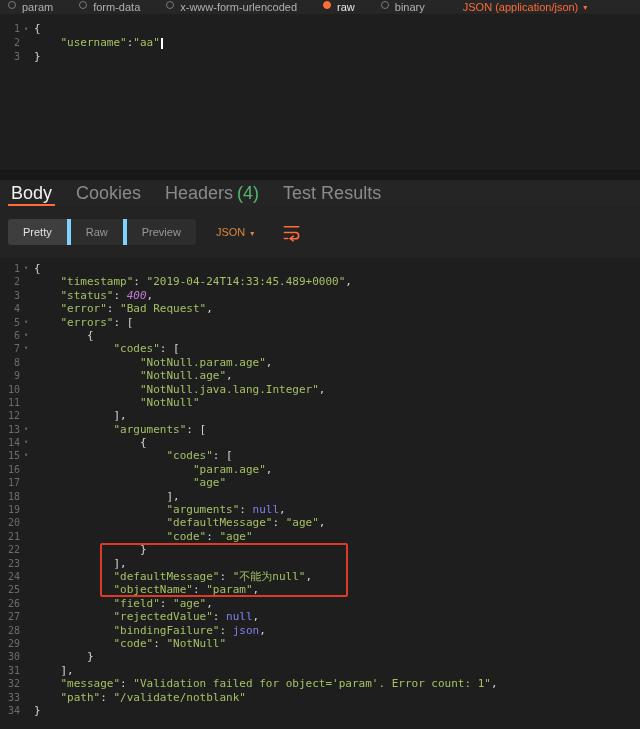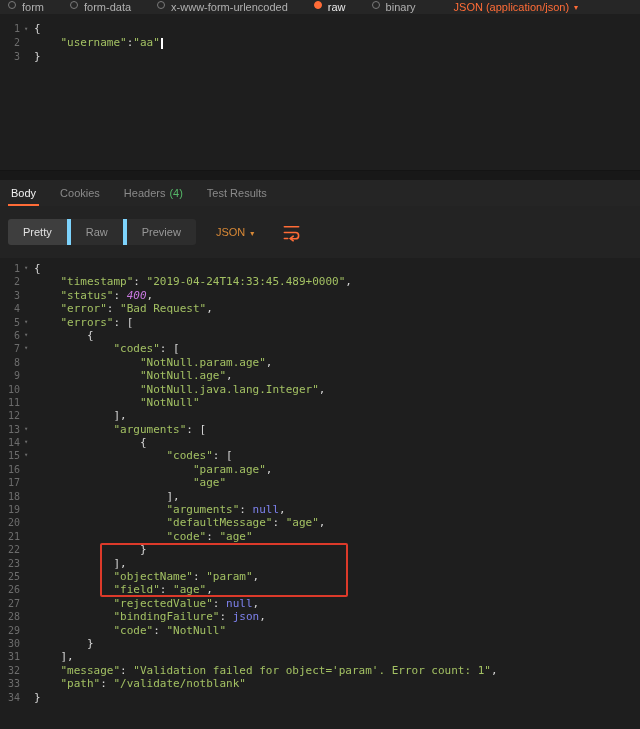--- a/index.html
+++ b/index.html
@@ -19,21 +19,21 @@
   .caret { margin-left:5px; font-size:8px; }
 
   
   .editor { background:#1e1e1e; }
   .req-editor { height:156px; padding-top:8px; }
   .req-editor .cl { height:14px; line-height:14px; }
   .divider { height:10px; background:#181818; border-top:1px solid #141414; }
 
   
   .resp-tabs { height:26px; background:#252525; display:flex; align-items:stretch; padding-left:8px; }
-  .rtab { position:relative; display:flex; align-items:center; margin-right:18px; padding:0 3px; font-size:11px; color:#8a8a8a; cursor:pointer; }
+  .rtab { position:relative; display:flex; align-items:center; margin-right:18px; padding:0 3px; font-size:18px; color:#8a8a8a; cursor:pointer; }
   .rtab.active { color:#f2f2f2; }
   .rtab.active::after { content:""; position:absolute; left:0; right:0; bottom:0; height:2px; background:#ff6c37; }
   .rtab .count { color:#55b767; margin-left:4px; }
 
   
   .resp-toolbar { height:52px; background:#232323; display:flex; align-items:center; padding-left:8px; }
   .segmented { display:flex; border-radius:3px; overflow:hidden; }
   .seg { height:26px; padding:0 15px; display:flex; align-items:center; font-size:11px; color:#989898; background:#2d2d2d; border-right:4px solid #7dd3fc; cursor:pointer; }
   .seg:last-child { border-right:none; }
   .seg.active { background:#3e3e3e; color:#e3e3e3; }
@@ -58,21 +58,21 @@
 </style>
 </head>
 <body>
 
 <div class="app">
 
   <div class="req-bar">
     <div class="radios" id="body-type-radios">
         <div class="radio-item">
           <span class="dot"></span>
-          <span class="rlabel">form</span>
+          <span class="rlabel">param</span>
         </div>
         <div class="radio-item">
           <span class="dot"></span>
           <span class="rlabel">form-data</span>
         </div>
         <div class="radio-item">
           <span class="dot"></span>
           <span class="rlabel">x-www-form-urlencoded</span>
         </div>
         <div class="radio-item sel">
@@ -257,20 +257,25 @@
           <span class="ln">22</span>
           <span class="fold"></span>
           <span class="codeseg"><span class="t-p">                }</span></span>
         </div>
         <div class="cl">
           <span class="ln">23</span>
           <span class="fold"></span>
           <span class="codeseg"><span class="t-p">            ],</span></span>
         </div>
         <div class="cl">
+          <span class="ln">24</span>
+          <span class="fold"></span>
+          <span class="codeseg"><span class="t-p">            </span><span class="t-s">"defaultMessage"</span><span class="t-p">: </span><span class="t-s">"不能为null"</span><span class="t-p">,</span></span>
+        </div>
+        <div class="cl">
           <span class="ln">25</span>
           <span class="fold"></span>
           <span class="codeseg"><span class="t-p">            </span><span class="t-s">"objectName"</span><span class="t-p">: </span><span class="t-s">"param"</span><span class="t-p">,</span></span>
         </div>
         <div class="cl">
           <span class="ln">26</span>
           <span class="fold"></span>
           <span class="codeseg"><span class="t-p">            </span><span class="t-s">"field"</span><span class="t-p">: </span><span class="t-s">"age"</span><span class="t-p">,</span></span>
         </div>
         <div class="cl">

